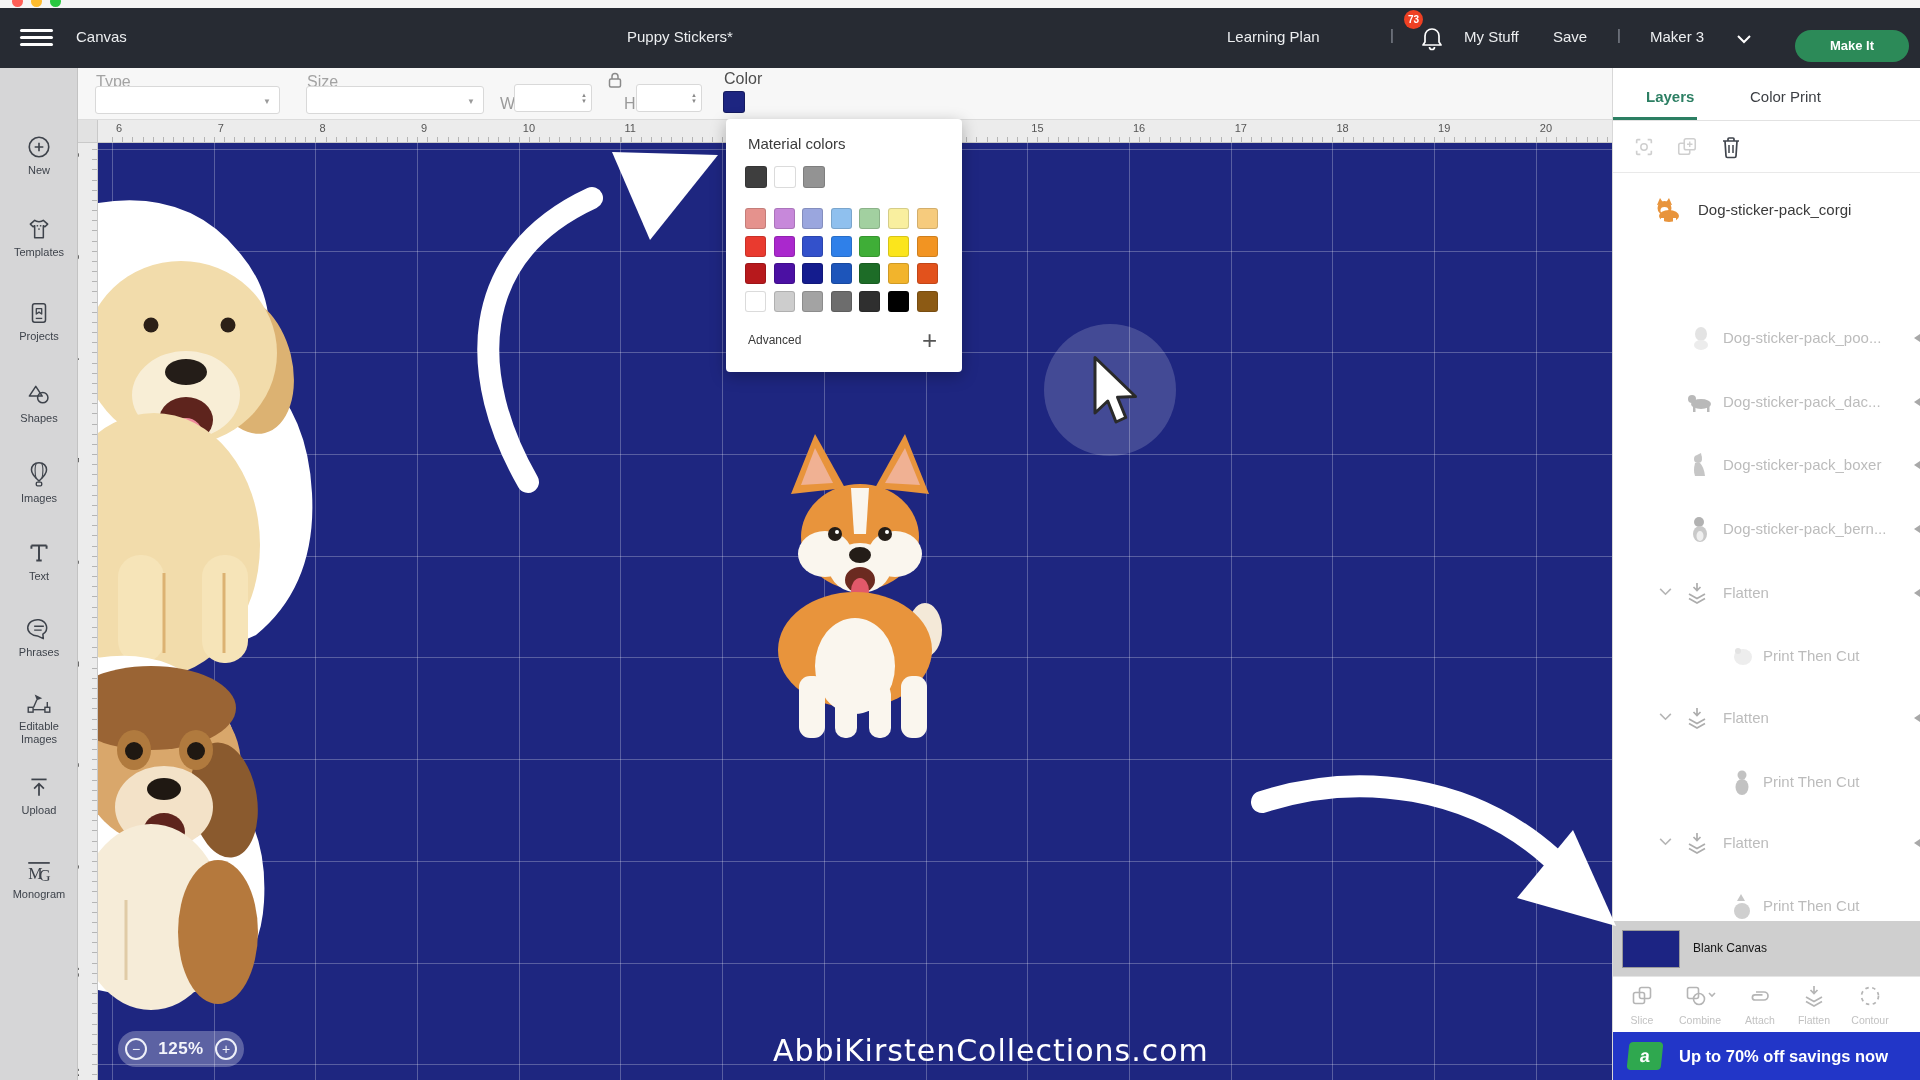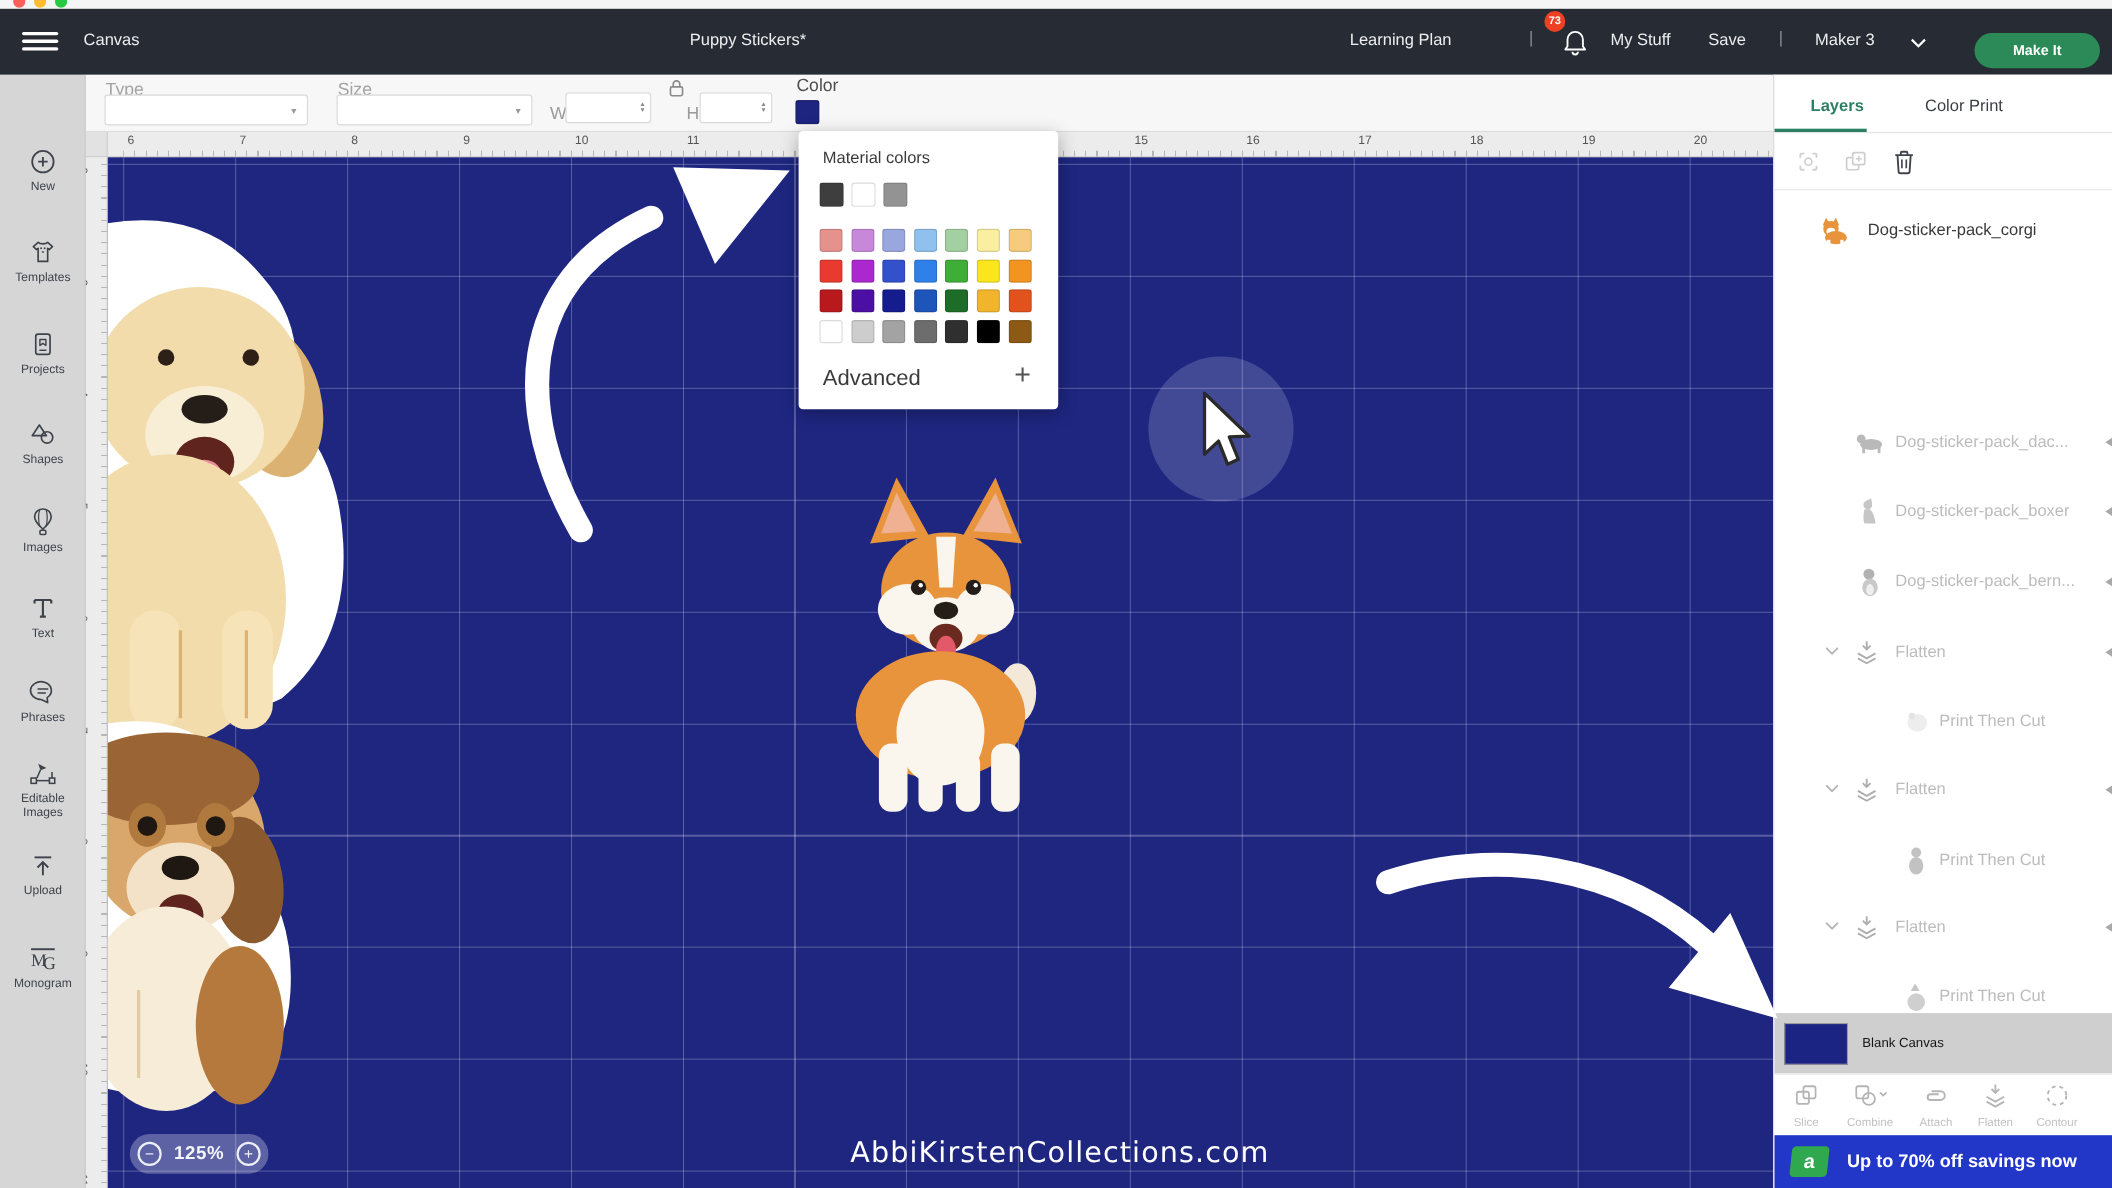--- a/index.html
+++ b/index.html
@@ -51,32 +51,32 @@
   #gridlines{position:absolute;left:0;top:0;width:100%;height:100%;
     background-image:
       repeating-linear-gradient(to right,rgba(255,255,255,.26) 0 1px,transparent 1px 101.7px),
       repeating-linear-gradient(to bottom,rgba(255,255,255,.26) 0 1px,transparent 1px 101.7px);
     background-position:14px 0,0 6px;}
   #zoompill{position:absolute;left:20px;top:888px;width:126px;height:36px;border-radius:18px;
     background:rgba(255,255,255,.28);color:#f4f5fb;display:flex;align-items:center;justify-content:space-between;padding:0 7px;}
   .zbtn{width:22px;height:22px;border:2px solid #eef0f8;border-radius:50%;font-size:14px;line-height:18px;
         text-align:center;color:#eef0f8;cursor:pointer;}
   #zoomlevel{font-size:17px;font-weight:bold;letter-spacing:.5px;}
-  #watermark{position:absolute;left:675px;top:890px;font-size:26px;font-weight:500;color:#fff;letter-spacing:1px;
+  #watermark{position:absolute;left:675px;top:890px;font-size:30px;font-weight:500;color:#fff;letter-spacing:1px;
              font-family:"DejaVu Sans",sans-serif;}
 
   
   #colorpopup{left:726px;top:119px;width:236px;height:253px;background:#fff;border-radius:4px;
     box-shadow:0 4px 16px rgba(0,0,0,.28);z-index:60;}
   #cp-title{position:absolute;left:22px;top:16px;font-size:15px;color:#3a3a3a;}
   #cp-basic{position:absolute;left:19px;top:47px;display:flex;gap:7px;}
   #cp-grid{position:absolute;left:19px;top:89px;display:grid;grid-template-columns:repeat(7,21px);gap:6.5px 7.6px;}
   .sw{width:21px;height:21px;border-radius:3px;border:1px solid rgba(0,0,0,.14);cursor:pointer;}
   .sw.big{width:22px;height:22px;}
-  #cp-advanced{position:absolute;left:22px;top:214px;font-size:20px;color:#3a3a3a;cursor:pointer;}
+  #cp-advanced{position:absolute;left:22px;top:214px;font-size:12px;color:#3a3a3a;cursor:pointer;}
   #cp-plus{position:absolute;left:196px;top:206px;font-size:26px;font-weight:300;color:#555;cursor:pointer;}
 
   
   #rightpanel{left:1612px;top:68px;width:308px;height:1012px;background:#fff;border-left:1px solid #d8d8d8;overflow:hidden;}
   .tab{position:absolute;top:20px;font-size:15px;cursor:pointer;}
   #tab-underline{position:absolute;left:0;top:49px;width:84px;height:3px;background:#2c7f63;}
   #tabs-div{position:absolute;left:0;top:52px;width:308px;height:1px;background:#e2e2e2;}
   #ltools-div{position:absolute;left:0;top:104px;width:308px;height:1px;background:#e9e9e9;}
   .lrow{position:absolute;left:0;width:308px;height:34px;cursor:pointer;}
   .lrow .lbl{position:absolute;top:7px;font-size:15px;white-space:nowrap;}
@@ -429,20 +429,28 @@
         <circle cx="13.5" cy="12" r="7" fill="#e8943c"></circle>
           <ellipse cx="13.5" cy="14.5" rx="4" ry="3.4" fill="#fff"></ellipse>
         <ellipse cx="18" cy="20" rx="10" ry="6" fill="#e8943c"></ellipse>
           <rect x="10" y="22" width="3" height="5" fill="#fff"></rect>
           <rect x="22" y="22" width="3" height="5" fill="#fff"></rect>
       </svg>
       <div class="lbl darklbl" style="left:85px">Dog-sticker-pack_corgi</div>
     </div>
 
 
+    <div class="lrow" style="top:254px">
+      <svg class="abs" style="left:78px;top:4px" width="20" height="24" viewBox="0 0 20 24">
+          <ellipse cx="10" cy="8" rx="6" ry="7" fill="#e3e3e3"></ellipse>
+          <ellipse cx="10" cy="19" rx="7" ry="5" fill="#ececec"></ellipse>
+        </svg>
+      <div class="lbl dimlbl" style="left:110px">Dog-sticker-pack_poo...</div>
+      <div class="cutmark"></div>
+    </div>
     <div class="lrow" style="top:318px">
       <svg class="abs" style="left:74px;top:6px" width="26" height="20" viewBox="0 0 26 20">
           <ellipse cx="14" cy="12" rx="10" ry="5" fill="#b9b9b9"></ellipse>
           <circle cx="5" cy="7" r="4" fill="#b9b9b9"></circle>
           <rect x="6" y="14" width="2.5" height="6" fill="#b9b9b9"></rect>
           <rect x="20" y="14" width="2.5" height="6" fill="#b9b9b9"></rect>
         </svg>
       <div class="lbl dimlbl" style="left:110px">Dog-sticker-pack_dac...</div>
       <div class="cutmark"></div>
     </div>

